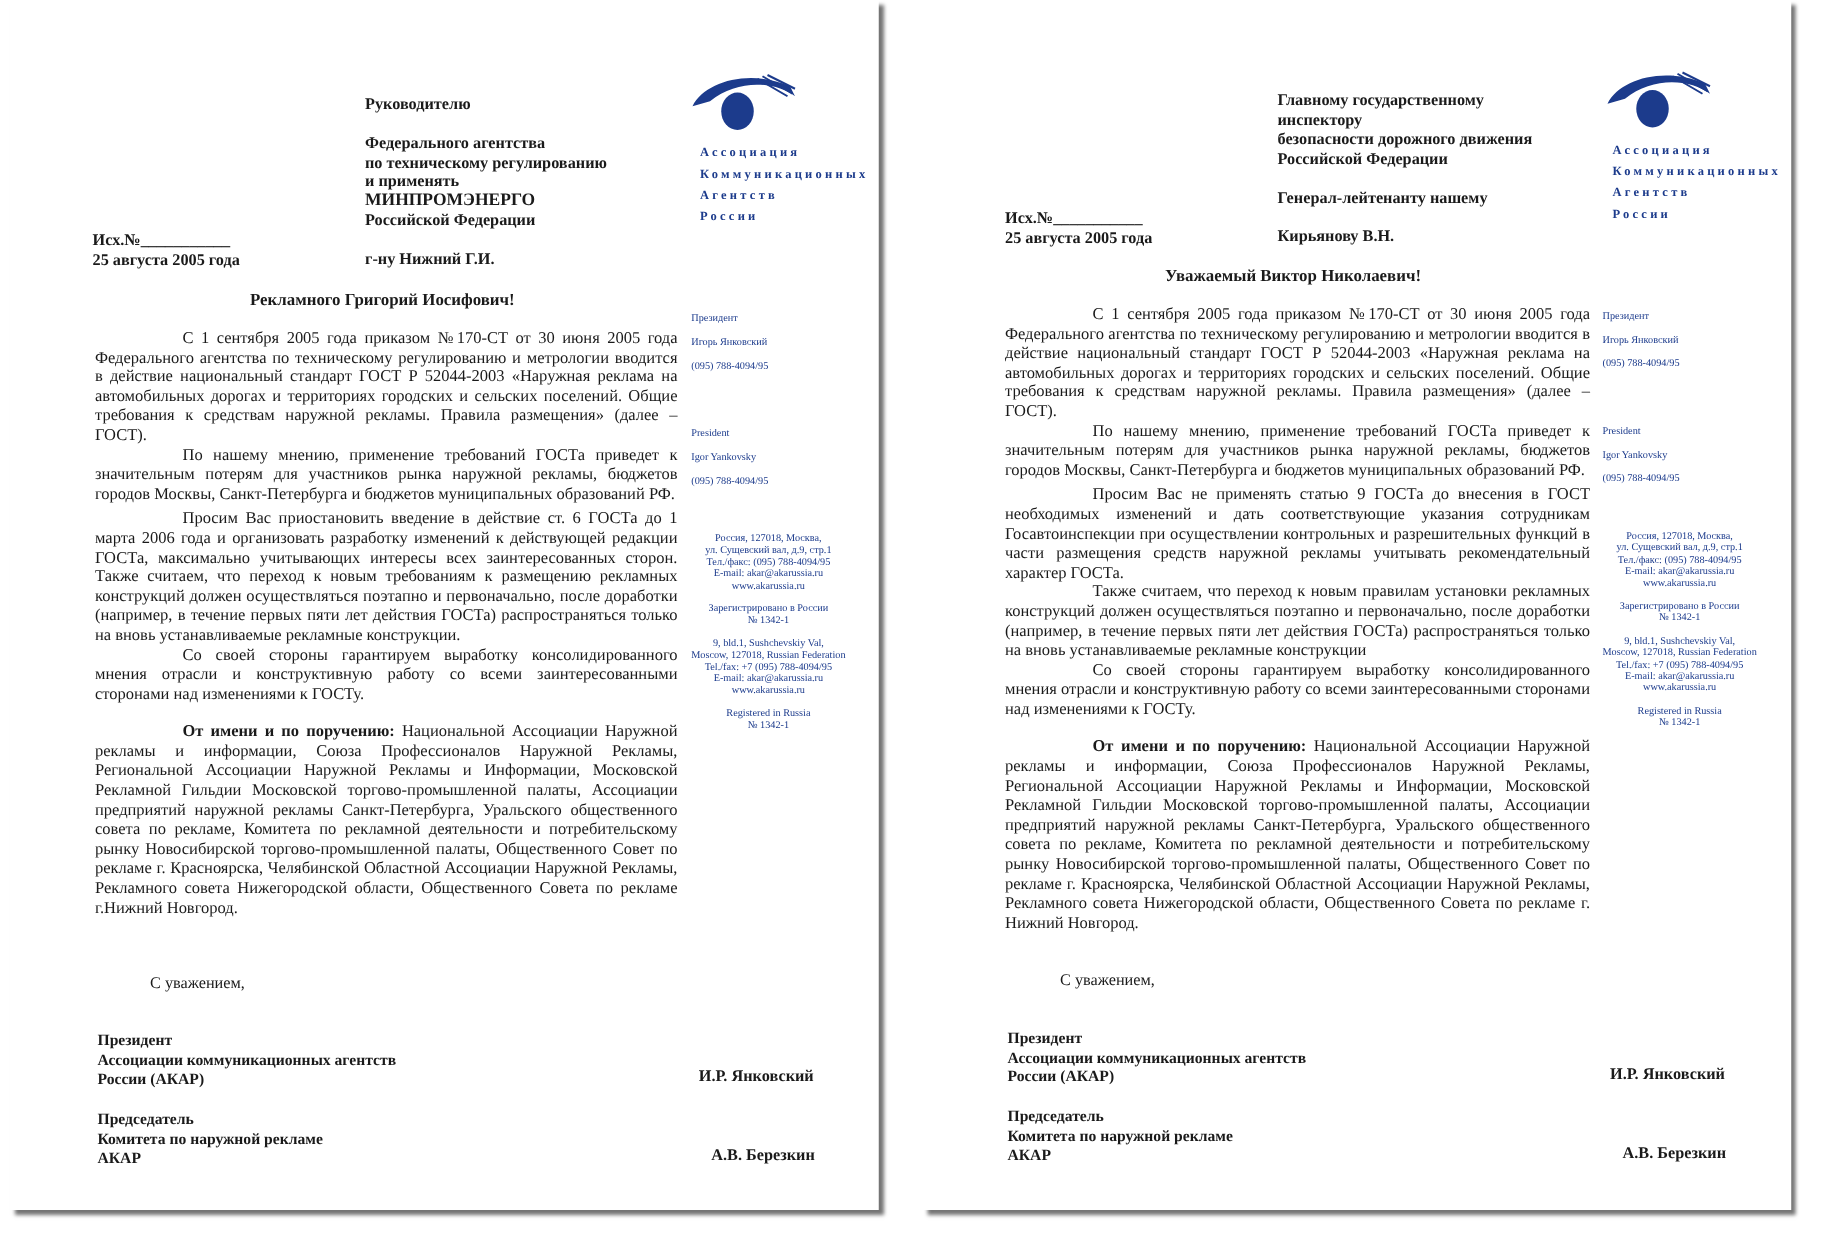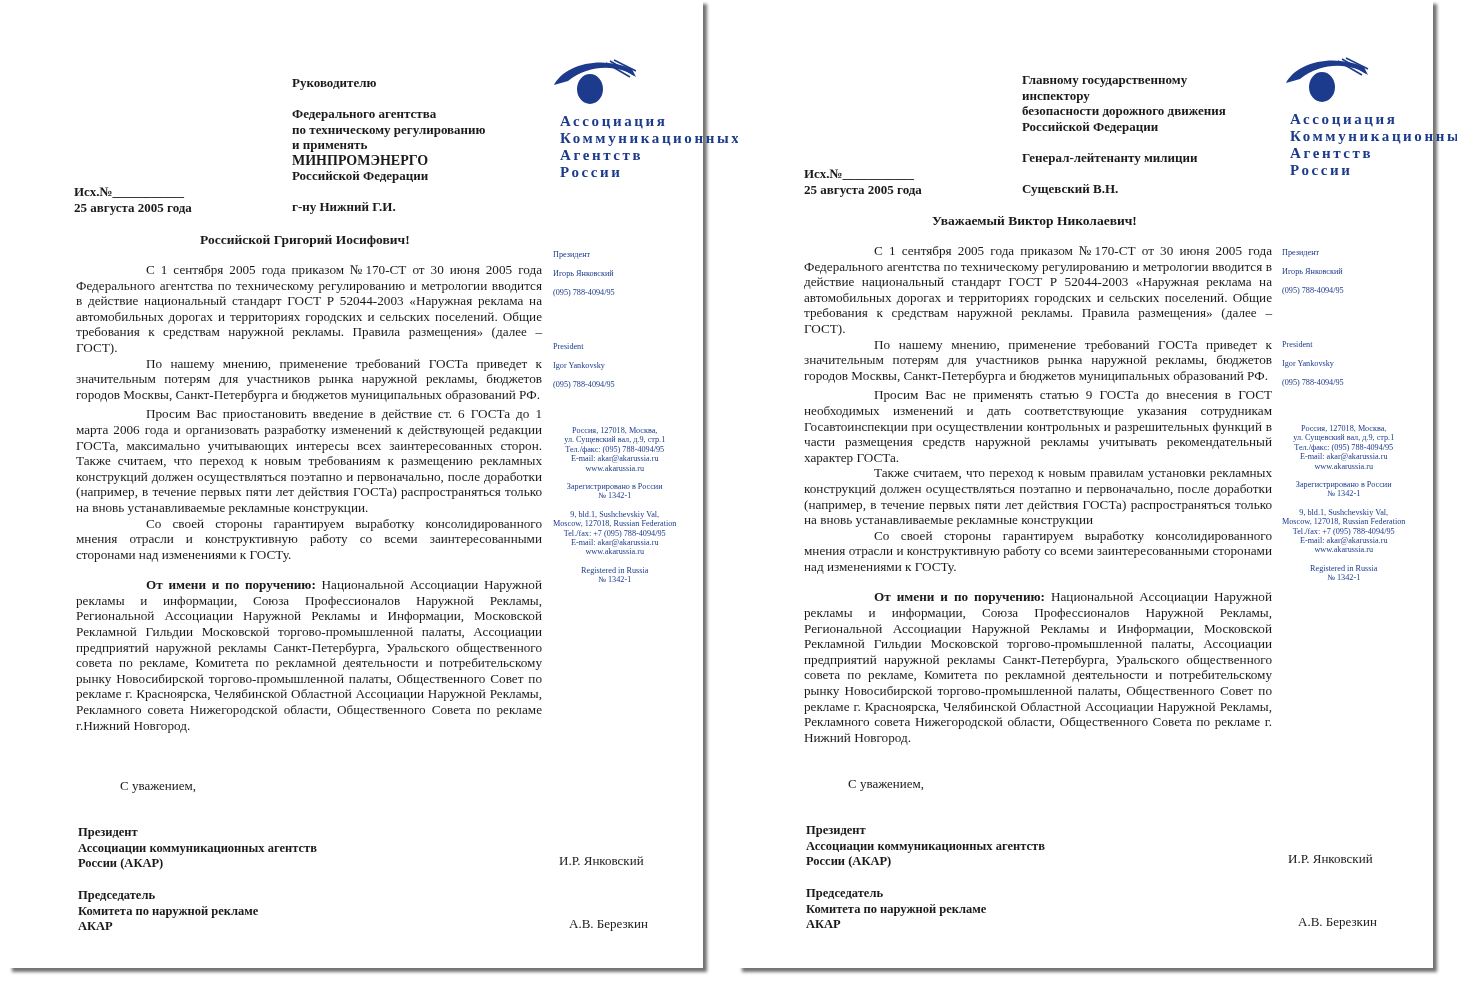--- a/index.html
+++ b/index.html
@@ -10,27 +10,27 @@
   .abs { position: absolute; }
   .addr { font-weight: bold; font-size: 13px; line-height: 15.5px; white-space: nowrap; }
   .addr div { height: 15.5px; }
   .gap { height: 15.5px; }
   .ref { font-weight: bold; font-size: 13px; line-height: 15.5px; white-space: nowrap; }
   .salut { font-weight: bold; font-size: 13.5px; white-space: nowrap; text-align: right; }
   .body { font-size: 13.2px; line-height: 15.6px; text-align: justify; }
   .body p { margin: 0; text-indent: 70px; }
   .body b { font-weight: bold; }
   .logo { width: 90px; height: 50px; }
-  .brand { color: #1c3b8c; font-family: "Liberation Serif", serif; font-weight: bold; font-size: 15px; letter-spacing: 2.6px; line-height: 17px; white-space: nowrap; }
+  .brand { color: #1c3b8c; font-family: "Liberation Serif", serif; font-weight: bold; font-size: 10px; letter-spacing: 2.6px; line-height: 17px; white-space: nowrap; }
   .side { color: #1c3b8c; font-size: 8.2px; line-height: 9.4px; white-space: nowrap; }
   .side .blk { margin-bottom: 9px; text-align: center; }
   .side .sp { height: 9.4px; }
   .closing { font-weight: normal; font-size: 13px; white-space: nowrap; }
   .sig { font-weight: bold; font-size: 12.5px; line-height: 15.5px; white-space: nowrap; }
-  .signame { font-weight: normal; font-size: 13px; white-space: nowrap; text-align: center; }
+  .signame { font-weight: bold; font-size: 13px; white-space: nowrap; text-align: center; }
 </style>
 </head>
 <body>
 
 <div class="page" id="page-left">
 
   <div class="abs addr" style="left:284px; top:75px;">
     <div>Руководителю</div>
     <div class="gap"></div>
     <div>Федерального агентства</div>
@@ -54,21 +54,21 @@
       <ellipse cx="40" cy="34" rx="13" ry="15" fill="#1c3b8c"></ellipse>
     </svg>
     <div class="brand" style="margin-left:10px; margin-top:4px;">
       <div>Ассоциация</div>
       <div>Коммуникационных</div>
       <div>Агентств</div>
       <div>России</div>
     </div>
   </div>
 
-  <div class="abs salut" style="left:192px; top:232px;">Российской Григорий Иосифович!</div>
+  <div class="abs salut" style="left:192px; top:232px;">Рекламного Григорий Иосифович!</div>
 
   <div class="abs body" style="left:68px; top:262px; width:466px;">
     <p>С 1 сентября 2005 года приказом №170-СТ от 30 июня 2005 года Федерального агентства по техническому регулированию и метрологии вводится в действие национальный стандарт ГОСТ Р 52044-2003 «Наружная реклама на автомобильных дорогах и территориях городских и сельских поселений. Общие требования к средствам наружной рекламы. Правила размещения» (далее – ГОСТ).</p>
     <p>По нашему мнению, применение требований ГОСТа приведет к значительным потерям для участников рынка наружной рекламы, бюджетов городов Москвы, Санкт-Петербурга и бюджетов муниципальных образований РФ.</p>
     <p style="margin-top:4px">Просим Вас приостановить введение в действие ст. 6 ГОСТа до 1 марта 2006 года и организовать разработку изменений к действующей редакции ГОСТа, максимально учитывающих интересы всех заинтересованных сторон. Также считаем, что переход к новым требованиям к размещению рекламных конструкций должен осуществляться поэтапно и первоначально, после доработки (например, в течение первых пяти лет действия ГОСТа) распространяться только на вновь устанавливаемые рекламные конструкции.</p>
     <p>Со своей стороны гарантируем выработку консолидированного мнения отрасли и конструктивную работу со всеми заинтересованными сторонами над изменениями к ГОСТу.</p>
     <p style="margin-top:15px"><b>От имени и по поручению:</b><span> Национальной Ассоциации Наружной рекламы и информации, Союза Профессионалов Наружной Рекламы, Региональной Ассоциации Наружной Рекламы и Информации, Московской Рекламной Гильдии Московской торгово-промышленной палаты, Ассоциации предприятий наружной рекламы Санкт-Петербурга, Уральского общественного совета по рекламе, Комитета по рекламной деятельности и потребительскому рынку Новосибирской торгово-промышленной палаты, Общественного Совет по рекламе г. Красноярска, Челябинской Областной Ассоциации Наружной Рекламы, Рекламного совета Нижегородской области, Общественного Совета по рекламе г.Нижний Новгород.</span></p>
   </div>
 
   <div class="abs side" style="left:545px; top:250px;">
@@ -126,23 +126,23 @@
 </div>
 
 <div class="page" id="page-right">
 
   <div class="abs addr" style="left:284px; top:72px;">
     <div>Главному государственному</div>
     <div>инспектору</div>
     <div>безопасности дорожного движения</div>
     <div>Российской Федерации</div>
     <div class="gap"></div>
-    <div>Генерал-лейтенанту милиции</div>
-    <div class="gap"></div>
-    <div>Сущевский В.Н.</div>
+    <div>Генерал-лейтенанту нашему</div>
+    <div class="gap"></div>
+    <div>Кирьянову В.Н.</div>
   </div>
 
   <div class="abs ref" style="left:66px; top:166px;">
     <div>Исх.№___________</div>
     <div>25 августа 2005 года</div>
   </div>
 
   <div class="abs" style="left:544px; top:53px;">
     <svg class="logo" viewBox="0 0 90 50">
       <path d="M4 30 C 14 10, 50 0, 82 14 L 86 22 C 70 10, 40 8, 18 26 Z" fill="#1c3b8c"></path>

